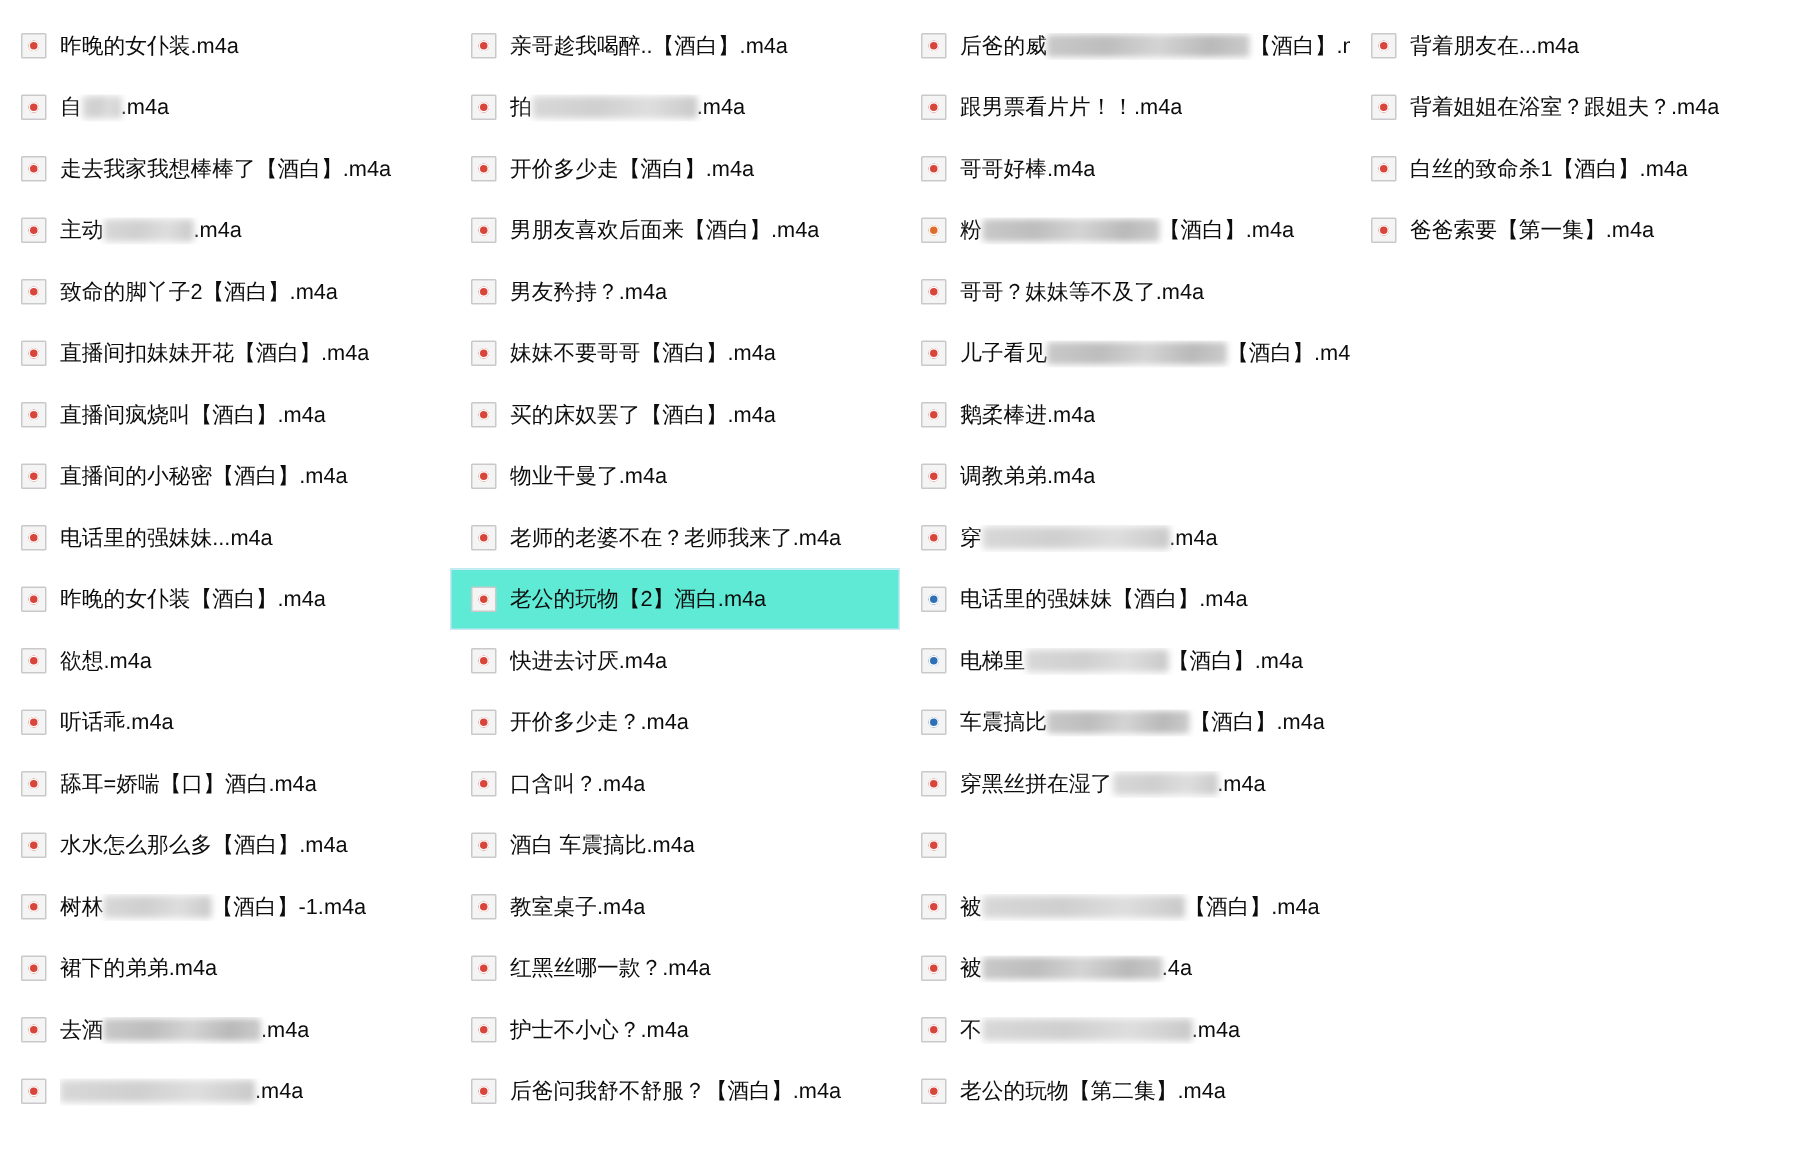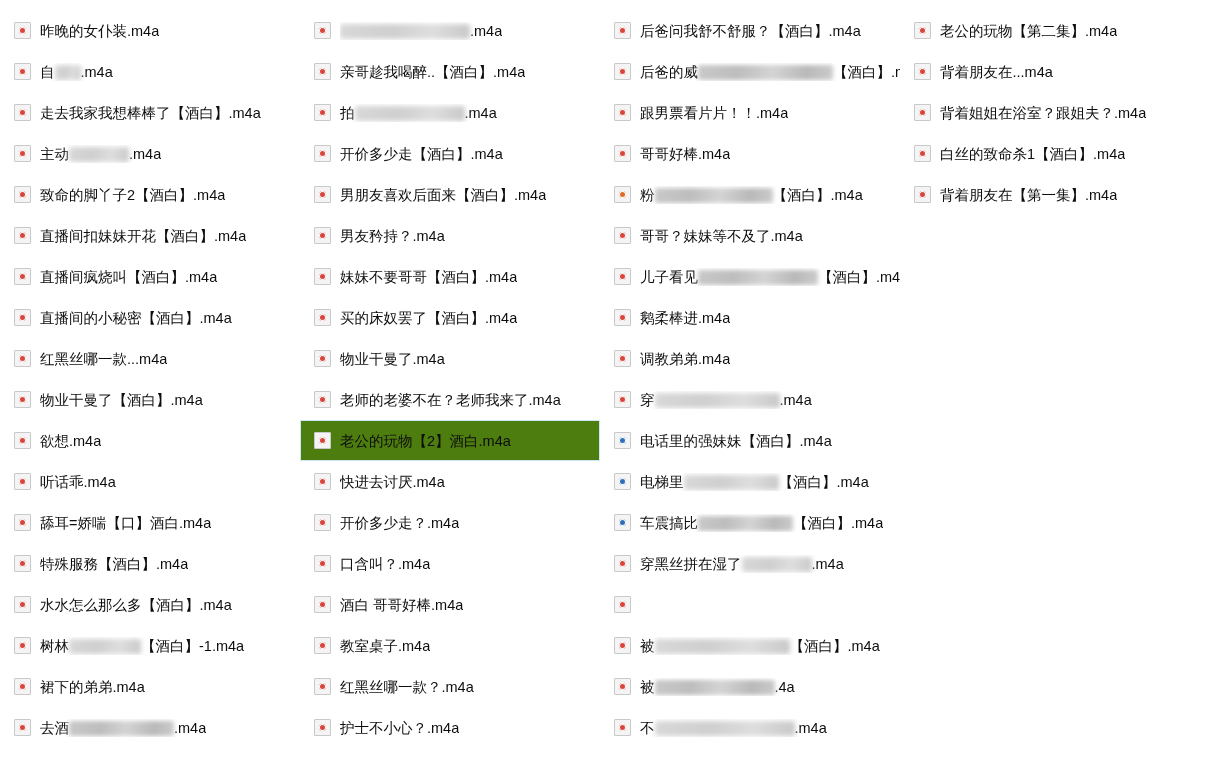--- a/index.html
+++ b/index.html
@@ -30,21 +30,21 @@
     height: 41px;
     box-sizing: border-box;
     display: flex;
     align-items: center;
     padding-left: 14px;
     gap: 9px;
     cursor: default;
     user-select: none;
   }
   .file-item.selected {
-    background: #4d7c0f;
+    background: #5eead4;
     border: 1px solid #cce8f6;
     padding-left: 13px;
   }
   .file-icon {
     width: 15px;
     height: 15px;
     flex: 0 0 15px;
     position: relative;
     border-radius: 1px;
   }
@@ -127,44 +127,40 @@
     <div class="file-item">
       <span class="file-icon media"></span>
       <span class="file-name">直播间疯烧叫【酒白】.m4a</span>
     </div>
     <div class="file-item">
       <span class="file-icon media"></span>
       <span class="file-name">直播间的小秘密【酒白】.m4a</span>
     </div>
     <div class="file-item">
       <span class="file-icon media"></span>
-      <span class="file-name">红黑丝哪一款...m4a</span>
-    </div>
-    <div class="file-item">
-      <span class="file-icon media"></span>
-      <span class="file-name">物业干曼了【酒白】.m4a</span>
+      <span class="file-name">电话里的强妹妹...m4a</span>
+    </div>
+    <div class="file-item">
+      <span class="file-icon media"></span>
+      <span class="file-name">昨晚的女仆装【酒白】.m4a</span>
     </div>
     <div class="file-item">
       <span class="file-icon media"></span>
       <span class="file-name">欲想.m4a</span>
     </div>
     <div class="file-item">
       <span class="file-icon media"></span>
       <span class="file-name">听话乖.m4a</span>
     </div>
     <div class="file-item">
       <span class="file-icon media"></span>
       <span class="file-name">舔耳=娇喘【口】酒白.m4a</span>
     </div>
     <div class="file-item">
       <span class="file-icon media"></span>
-      <span class="file-name">特殊服務【酒白】.m4a</span>
-    </div>
-    <div class="file-item">
-      <span class="file-icon media"></span>
       <span class="file-name">水水怎么那么多【酒白】.m4a</span>
     </div>
     <div class="file-item">
       <span class="file-icon media"></span>
       <span class="file-name"><span>树林</span><span class="blur light" style="width: 72px;">_二人行【</span><span>【酒白】-1.m4a</span></span>
     </div>
     <div class="file-item">
       <span class="file-icon media"></span>
       <span class="file-name">裙下的弟弟.m4a</span>
     </div>
@@ -223,21 +219,21 @@
     <div class="file-item">
       <span class="file-icon media"></span>
       <span class="file-name">开价多少走？.m4a</span>
     </div>
     <div class="file-item">
       <span class="file-icon media"></span>
       <span class="file-name">口含叫？.m4a</span>
     </div>
     <div class="file-item">
       <span class="file-icon media"></span>
-      <span class="file-name">酒白 哥哥好棒.m4a</span>
+      <span class="file-name">酒白 车震搞比.m4a</span>
     </div>
     <div class="file-item">
       <span class="file-icon media"></span>
       <span class="file-name">教室桌子.m4a</span>
     </div>
     <div class="file-item">
       <span class="file-icon media"></span>
       <span class="file-name">红黑丝哪一款？.m4a</span>
     </div>
     <div class="file-item">
@@ -326,15 +322,15 @@
     <div class="file-item">
       <span class="file-icon media"></span>
       <span class="file-name">背着姐姐在浴室？跟姐夫？.m4a</span>
     </div>
     <div class="file-item">
       <span class="file-icon media"></span>
       <span class="file-name">白丝的致命杀1【酒白】.m4a</span>
     </div>
     <div class="file-item">
       <span class="file-icon media"></span>
-      <span class="file-name">背着朋友在【第一集】.m4a</span>
+      <span class="file-name">爸爸索要【第一集】.m4a</span>
     </div>
   </div>
 
 </body></html>

